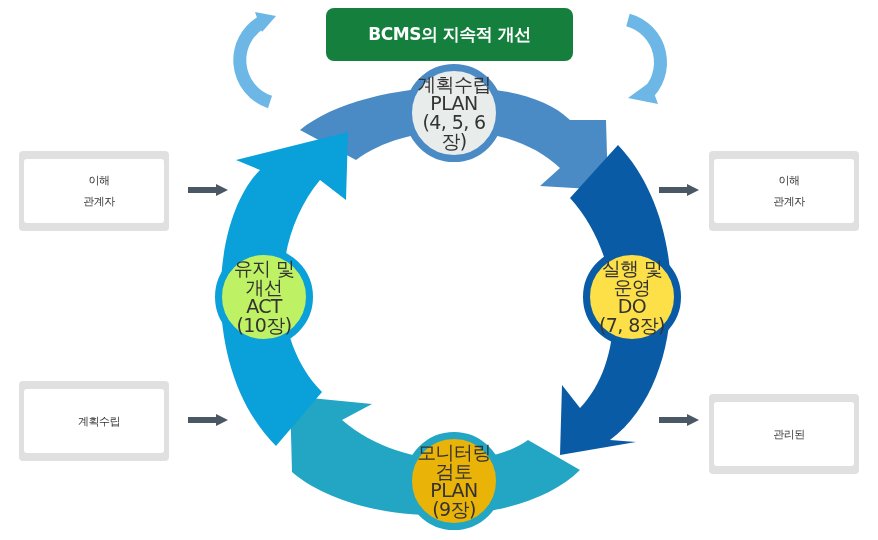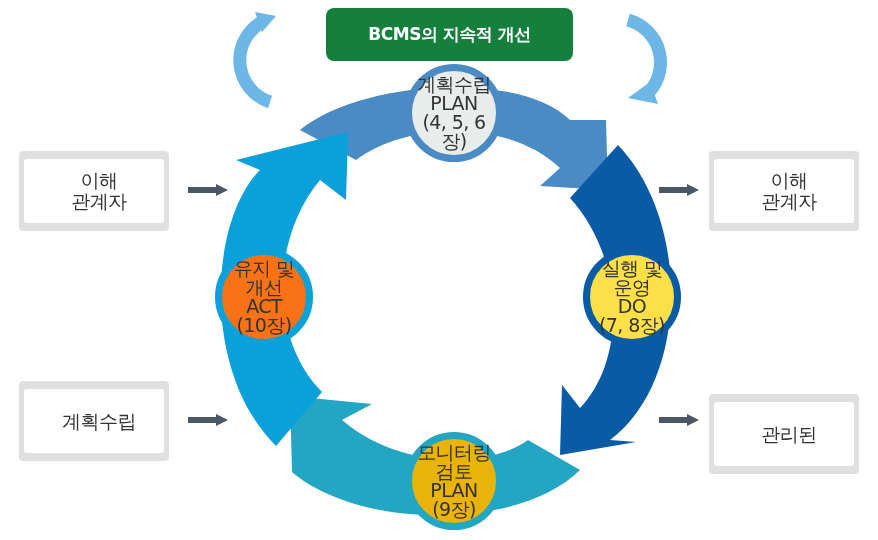--- a/index.html
+++ b/index.html
@@ -11,21 +11,21 @@
     display:flex; align-items:center; justify-content:center;
     font-size:17px; font-weight:bold; letter-spacing:-0.5px;
   }
   svg.cycle { position:absolute; left:0; top:0; }
   .box-outer {
     position:absolute; width:150px; height:80px; background:#e0e0e0; border-radius:4px;
   }
   .box-inner {
     position:absolute; left:5px; top:8px; right:5px; bottom:8px; background:#fff; border-radius:3px;
     display:flex; flex-direction:column; align-items:center; justify-content:center;
-    font-size:19px; line-height:21px; color:#333; letter-spacing:-0.5px;padding-left:10px;
+    font-size:11px; line-height:21px; color:#333; letter-spacing:-0.5px;padding-left:10px;
   }
   .flow-arrow { position:absolute; width:40px; height:12px; }
   .node {
     position:absolute; width:98px; height:98px; border-radius:50%;
     background:#e8eceb; display:flex; flex-direction:column; align-items:center; justify-content:center;
     font-size:19px; line-height:19px; color:#333; letter-spacing:-0.6px; text-align:center;
     box-sizing:border-box;
   }
 </style>
 </head>
@@ -58,21 +58,21 @@
 <div class="node" id="node-do" style="left: 583px; top: 248px; border: 7px solid rgb(10, 91, 166); background: #fde047;">
   <span>실행 및 운영</span>
   <span>DO</span>
   <span>(7, 8장)</span>
 </div>
 <div class="node" id="node-check" style="left: 405px; top: 432px; border: 7px solid rgb(34, 166, 196); background: #eab308;">
   <span>모니터링 검토</span>
   <span>PLAN</span>
   <span>(9장)</span>
 </div>
-<div class="node" id="node-act" style="left: 215px; top: 248px; border: 7px solid rgb(10, 160, 218); background: #f97316;">
+<div class="node" id="node-act" style="left: 215px; top: 248px; border: 7px solid rgb(10, 160, 218); background: #bef264;">
   <span>유지 및 개선</span>
   <span>ACT</span>
   <span>(10장)</span>
 </div>
 
 <div class="box-outer" style="left:19px;top:151px;">
   <div class="box-inner">
     <span>이해</span>
     <span>관계자</span>
   </div>

